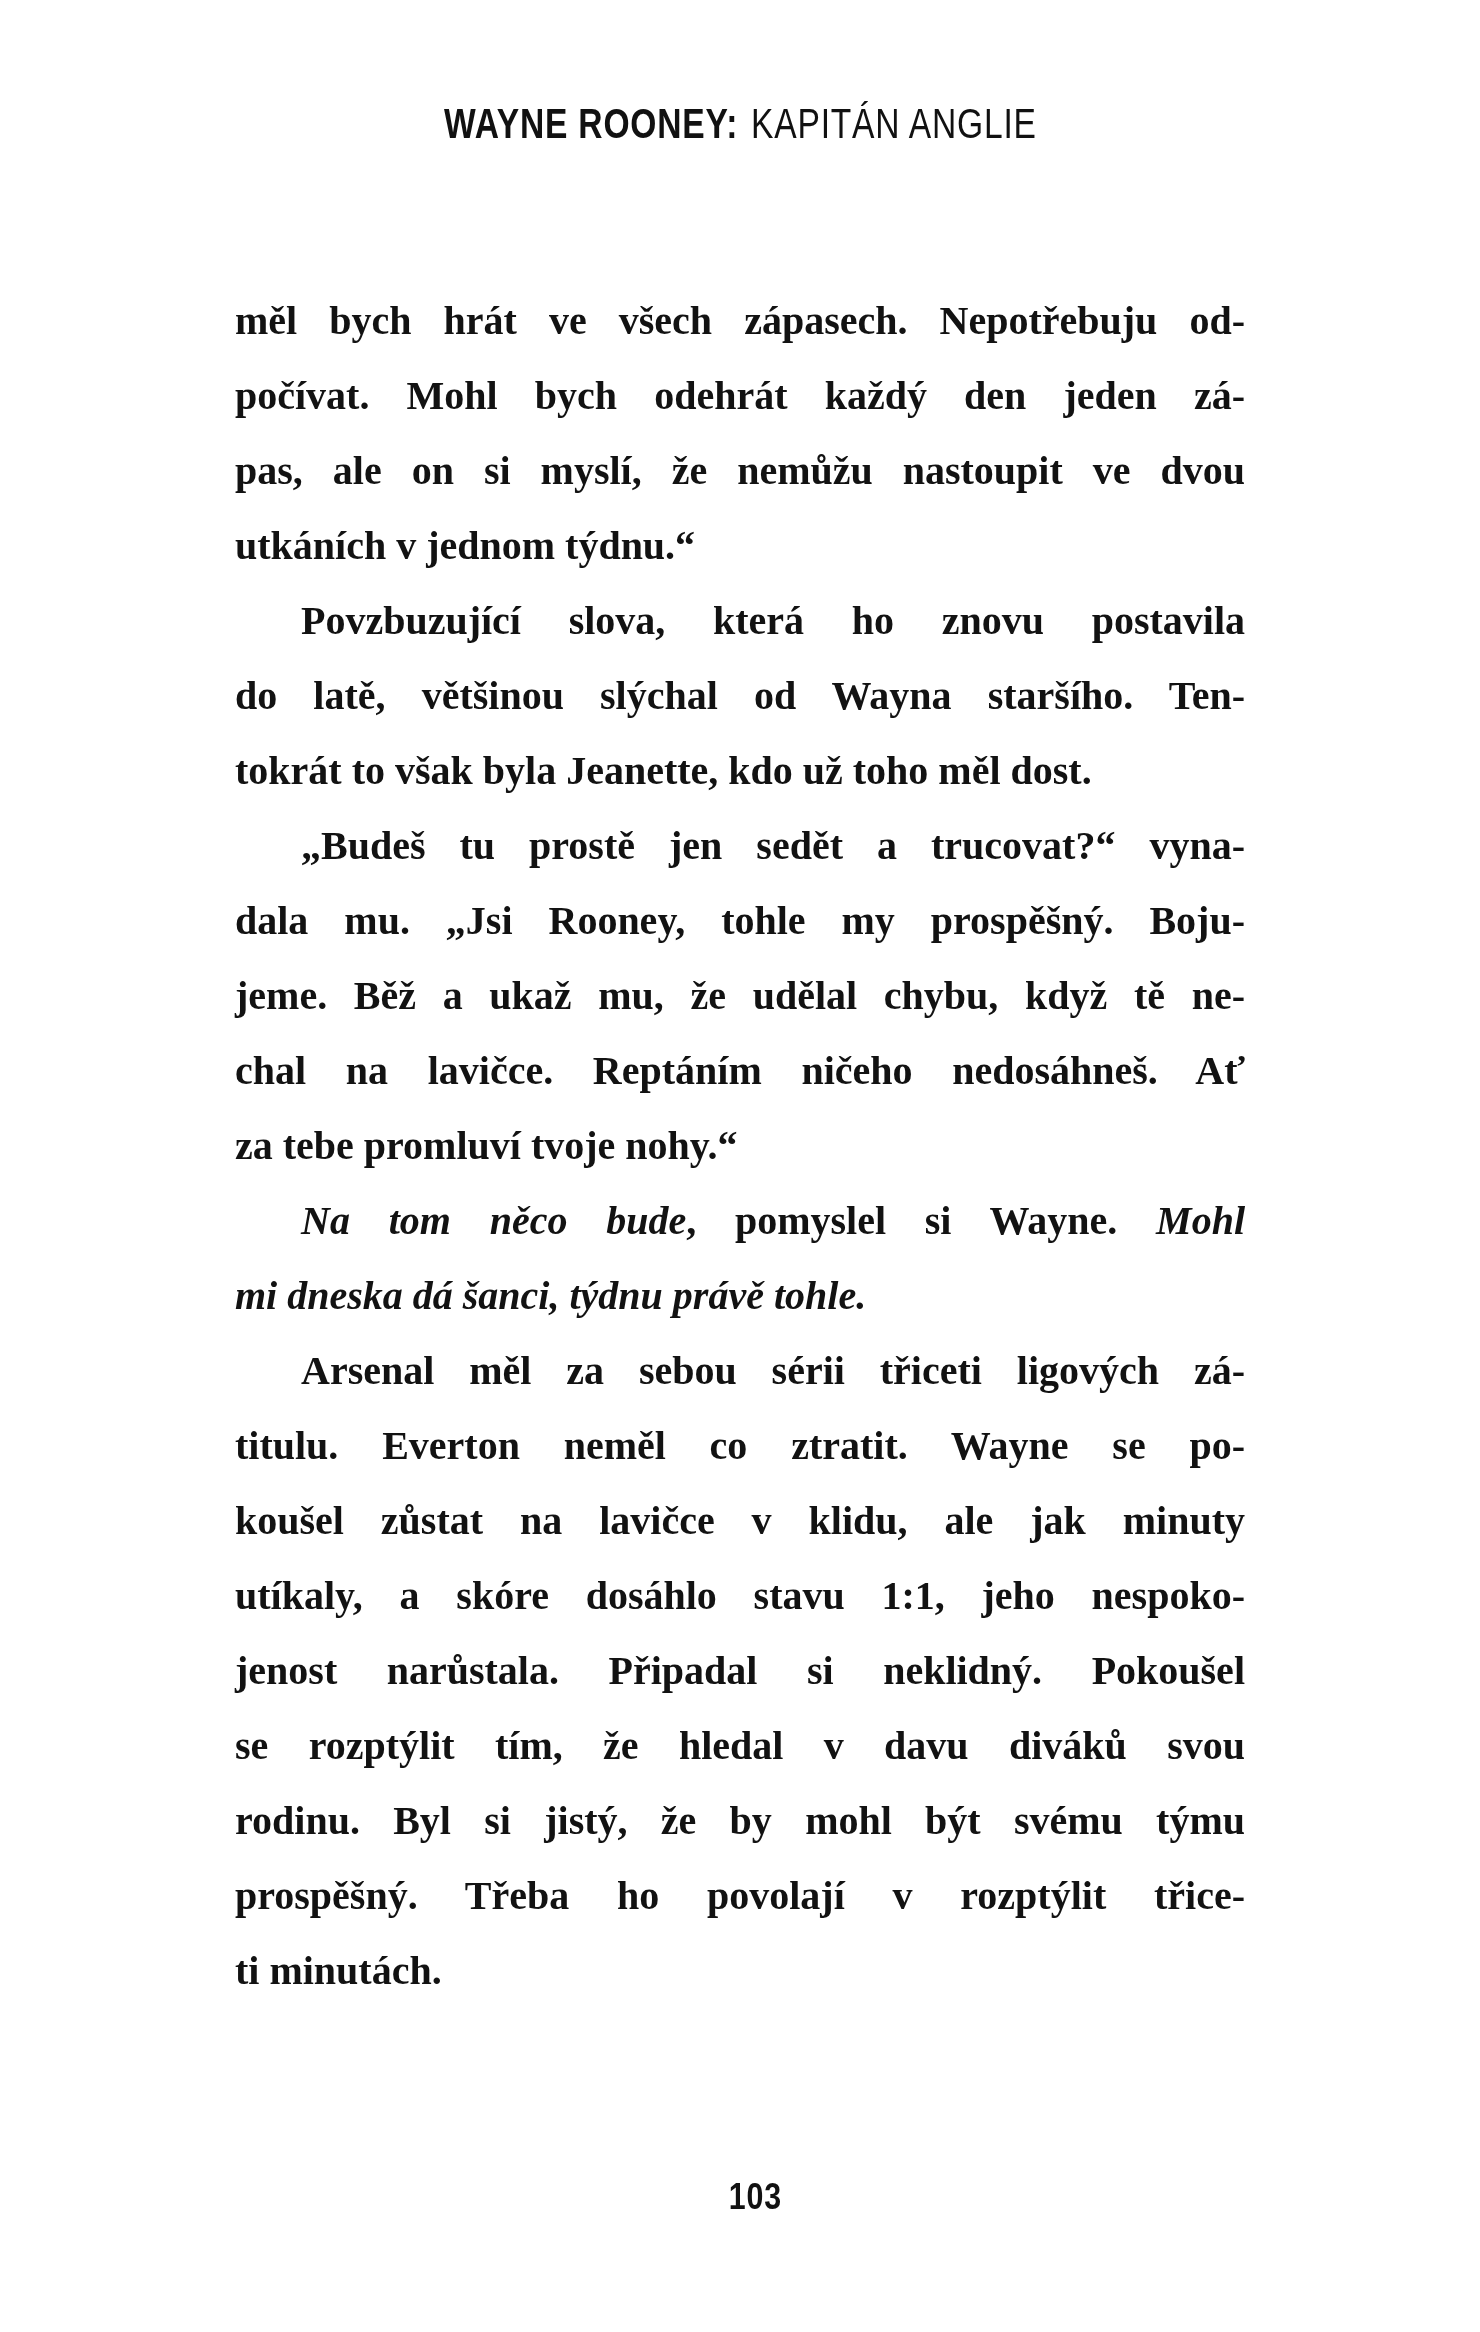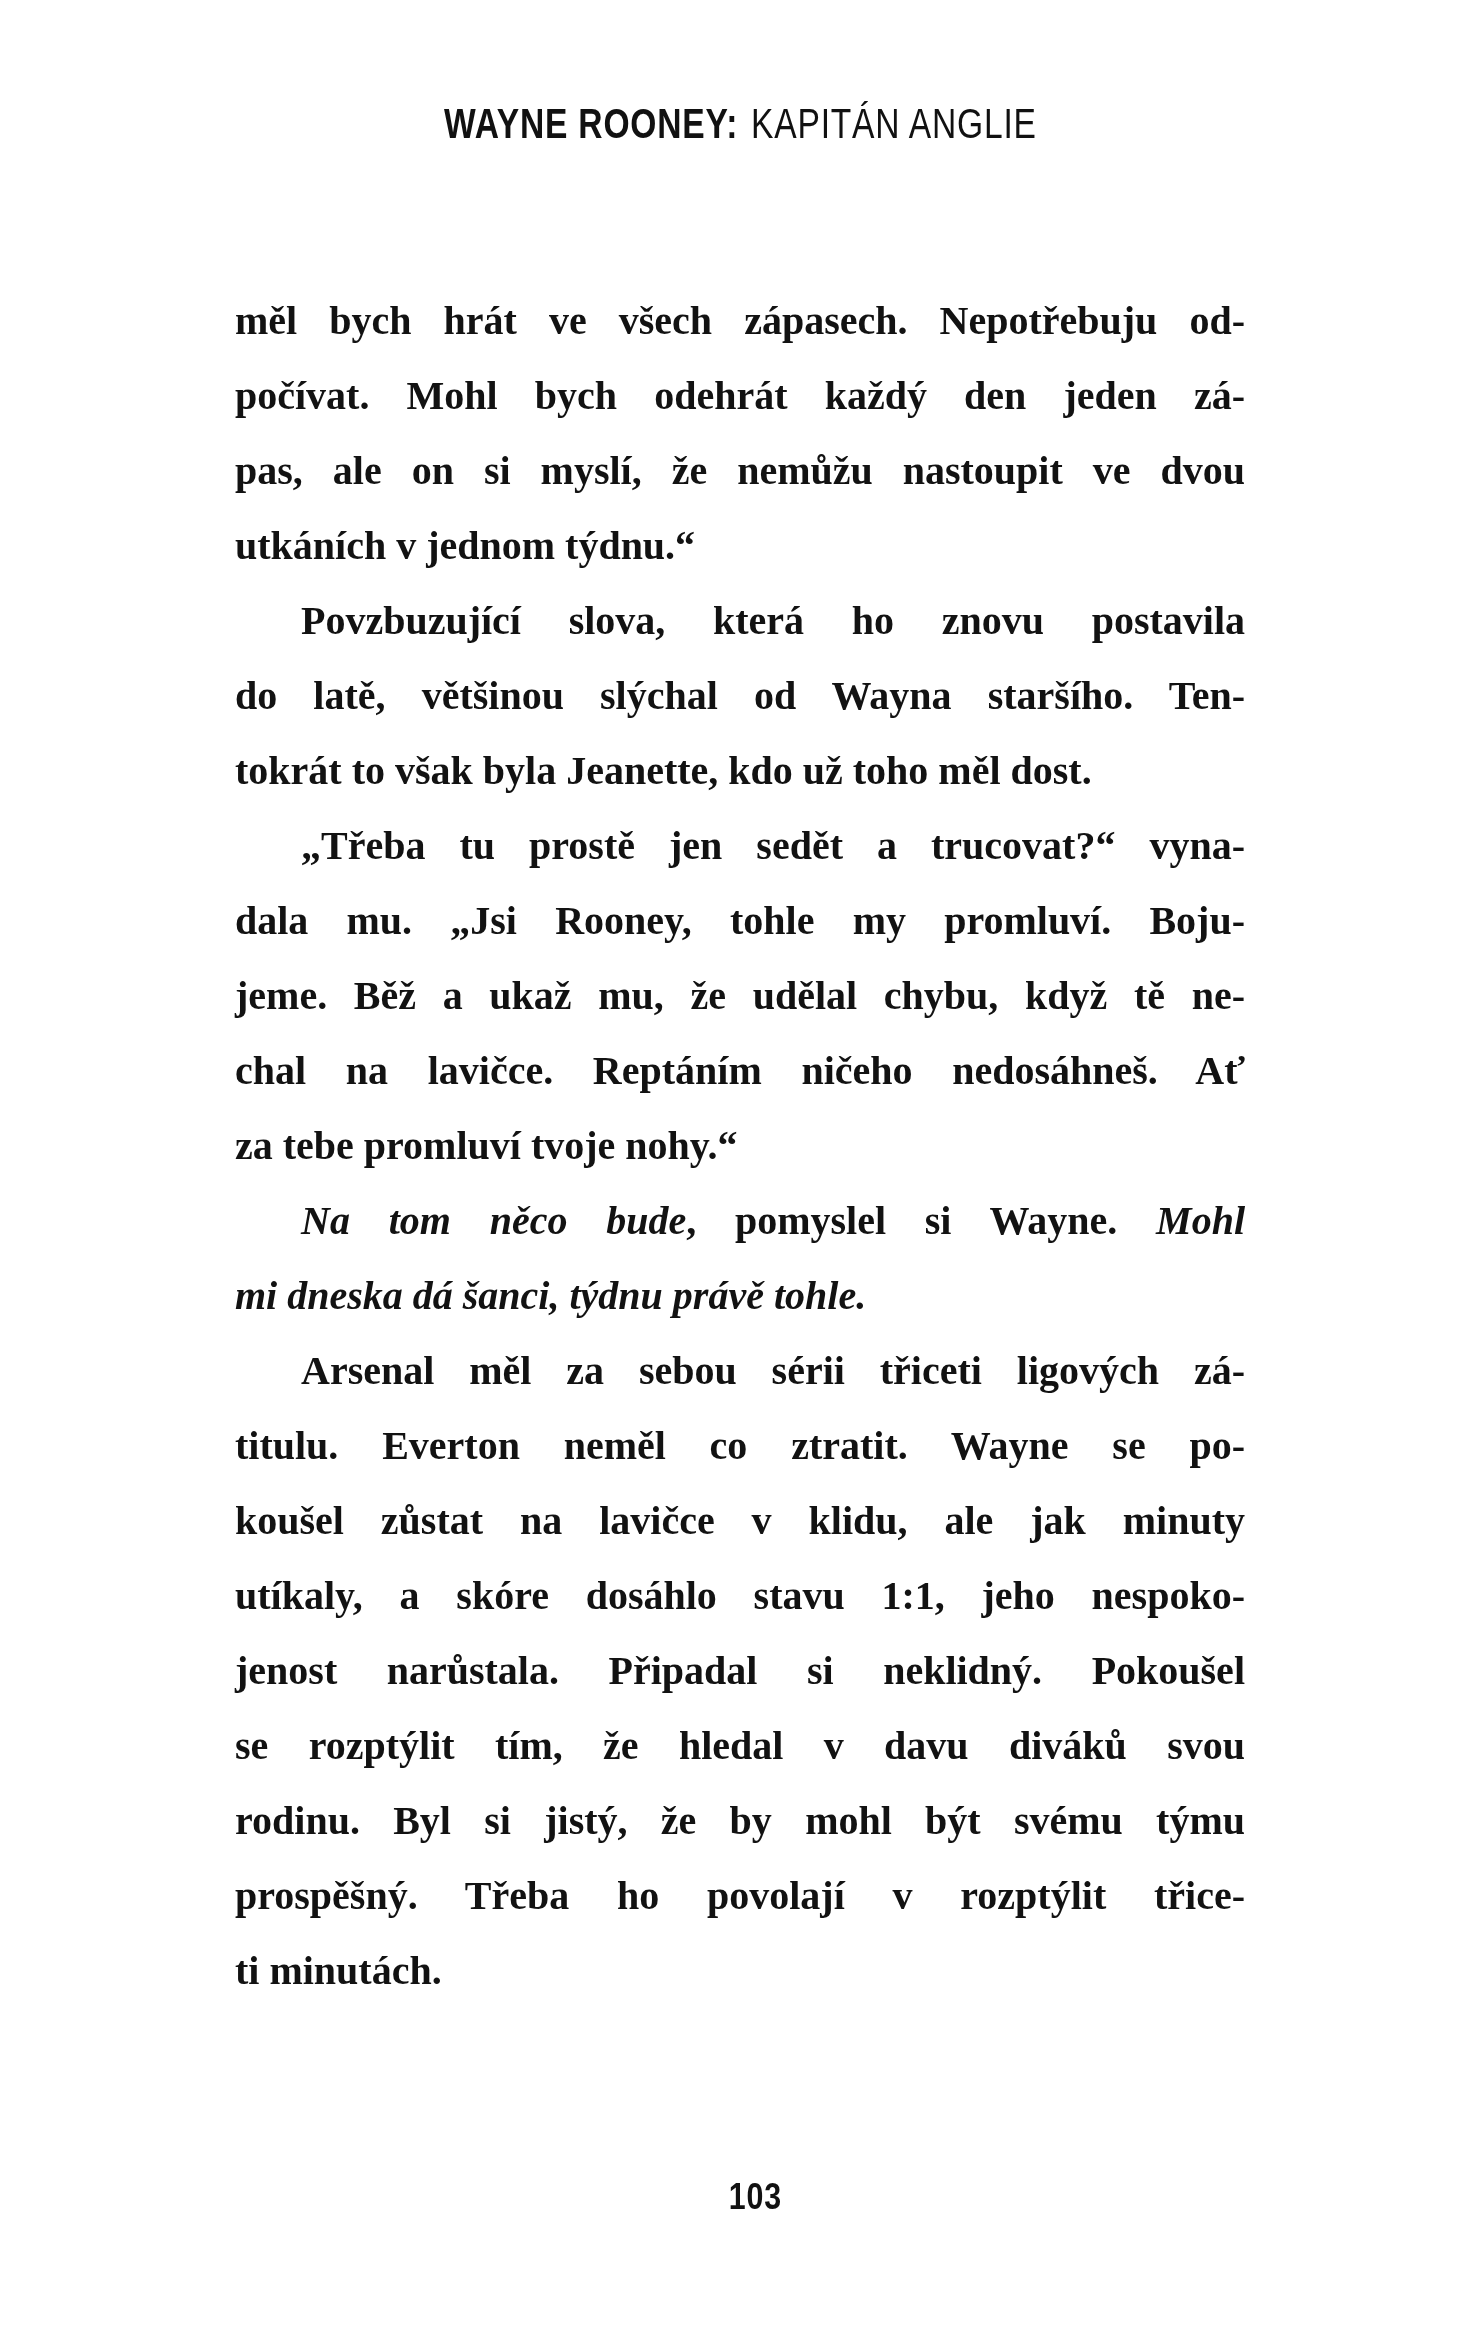--- a/index.html
+++ b/index.html
@@ -96,22 +96,22 @@
   </div>
 
   <div class="body-text" id="body-text">
       <div class="line"><span class="seg-roman">měl bych hrát ve všech zápasech. Nepotřebuju od-</span></div>
       <div class="line"><span class="seg-roman">počívat. Mohl bych odehrát každý den jeden zá-</span></div>
       <div class="line"><span class="seg-roman">pas, ale on si myslí, že nemůžu nastoupit ve dvou</span></div>
       <div class="line para-end"><span class="seg-roman">utkáních v jednom týdnu.“</span></div>
       <div class="line indent"><span class="seg-roman">Povzbuzující slova, která ho znovu postavila</span></div>
       <div class="line"><span class="seg-roman">do latě, většinou slýchal od Wayna staršího. Ten-</span></div>
       <div class="line para-end"><span class="seg-roman">tokrát to však byla Jeanette, kdo už toho měl dost.</span></div>
-      <div class="line indent"><span class="seg-roman">„Třeba tu prostě jen sedět a trucovat?“ vyna-</span></div>
-      <div class="line"><span class="seg-roman">dala mu. „Jsi Rooney, tohle my promluví. Boju-</span></div>
+      <div class="line indent"><span class="seg-roman">„Budeš tu prostě jen sedět a trucovat?“ vyna-</span></div>
+      <div class="line"><span class="seg-roman">dala mu. „Jsi Rooney, tohle my prospěšný. Boju-</span></div>
       <div class="line"><span class="seg-roman">jeme. Běž a ukaž mu, že udělal chybu, když tě ne-</span></div>
       <div class="line"><span class="seg-roman">chal na lavičce. Reptáním ničeho nedosáhneš. Ať</span></div>
       <div class="line para-end"><span class="seg-roman">za tebe promluví tvoje nohy.“</span></div>
       <div class="line indent"><span class="seg-italic">Na tom něco bude</span><span class="seg-roman">, pomyslel si Wayne. </span><span class="seg-italic">Mohl</span></div>
       <div class="line para-end"><span class="seg-italic">mi dneska dá šanci, týdnu právě tohle.</span></div>
       <div class="line indent"><span class="seg-roman">Arsenal měl za sebou sérii třiceti ligových zá-</span></div>
       <div class="line"><span class="seg-roman">titulu. Everton neměl co ztratit. Wayne se po-</span></div>
       <div class="line"><span class="seg-roman">koušel zůstat na lavičce v klidu, ale jak minuty</span></div>
       <div class="line"><span class="seg-roman">utíkaly, a skóre dosáhlo stavu 1:1, jeho nespoko-</span></div>
       <div class="line"><span class="seg-roman">jenost narůstala. Připadal si neklidný. Pokoušel</span></div>

